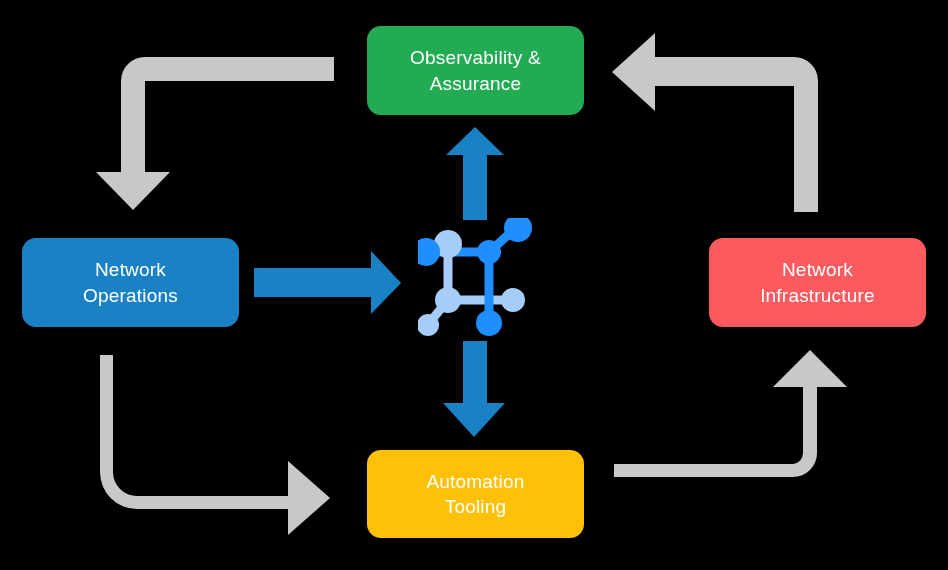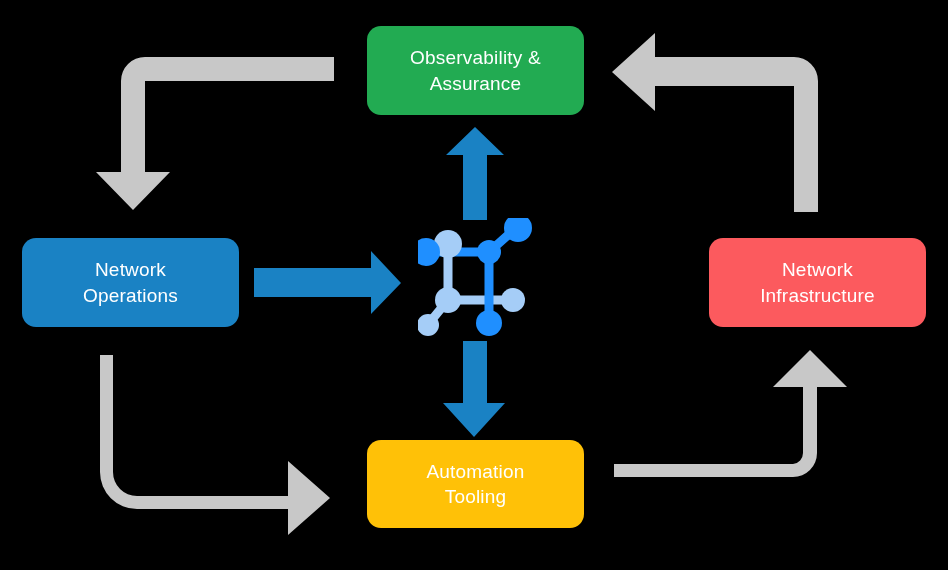--- a/index.html
+++ b/index.html
@@ -32,21 +32,21 @@
     box-sizing: border-box;
     padding: 12px 10px;
   }
   .node-label {
     display: block;
     white-space: pre-line;
   }
   #box-observability { left: 367px; top: 26px;  width: 217px; height: 89px; background: #22ab52; }
   #box-netops        { left: 22px;  top: 238px; width: 217px; height: 89px; background: #1a82c4; }
   #box-netinfra      { left: 709px; top: 238px; width: 217px; height: 89px; background: #fc5a5e; }
-  #box-automation    { left: 367px; top: 440px; width: 217px; height: 88px; background: #ffc107; }
+  #box-automation    { left: 367px; top: 450px; width: 217px; height: 88px; background: #ffc107; }
 
   .svg-layer {
     position: absolute;
     left: 0;
     top: 0;
     width: 948px;
     height: 570px;
   }
   .center-icon {
     position: absolute;

